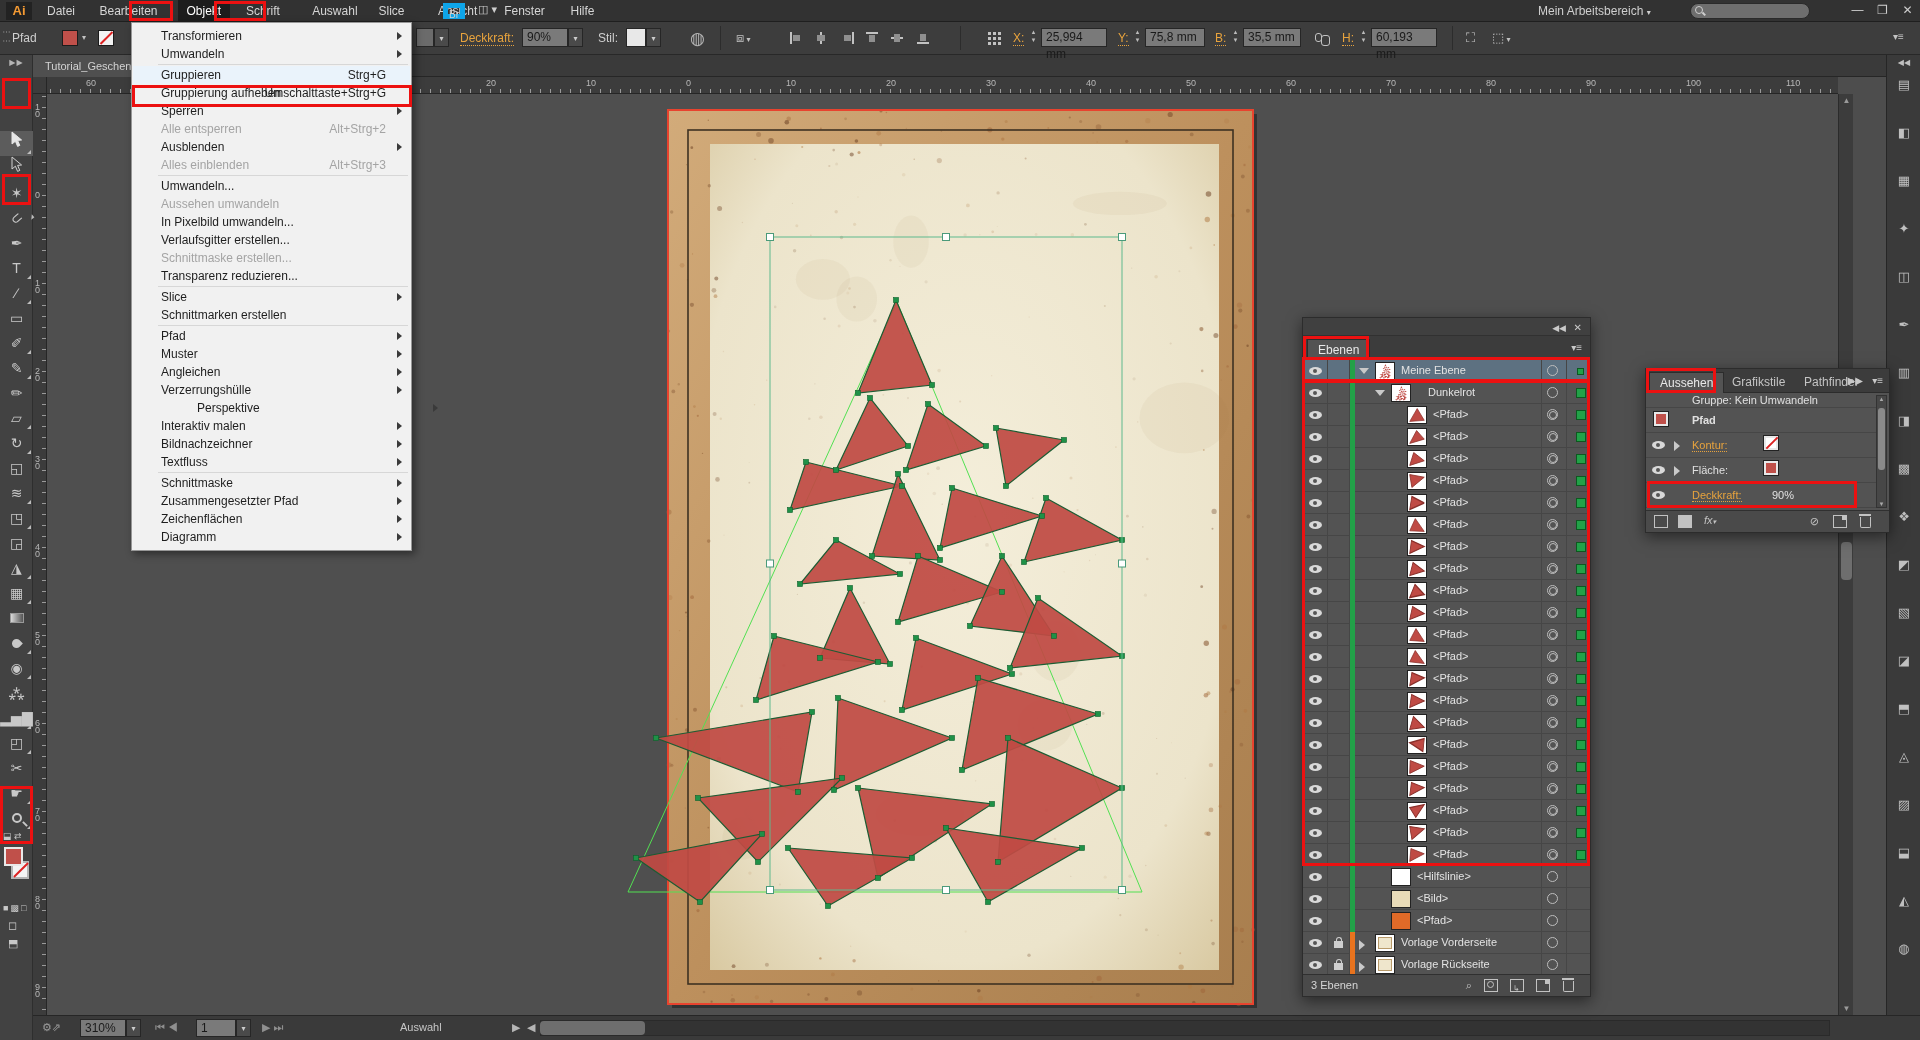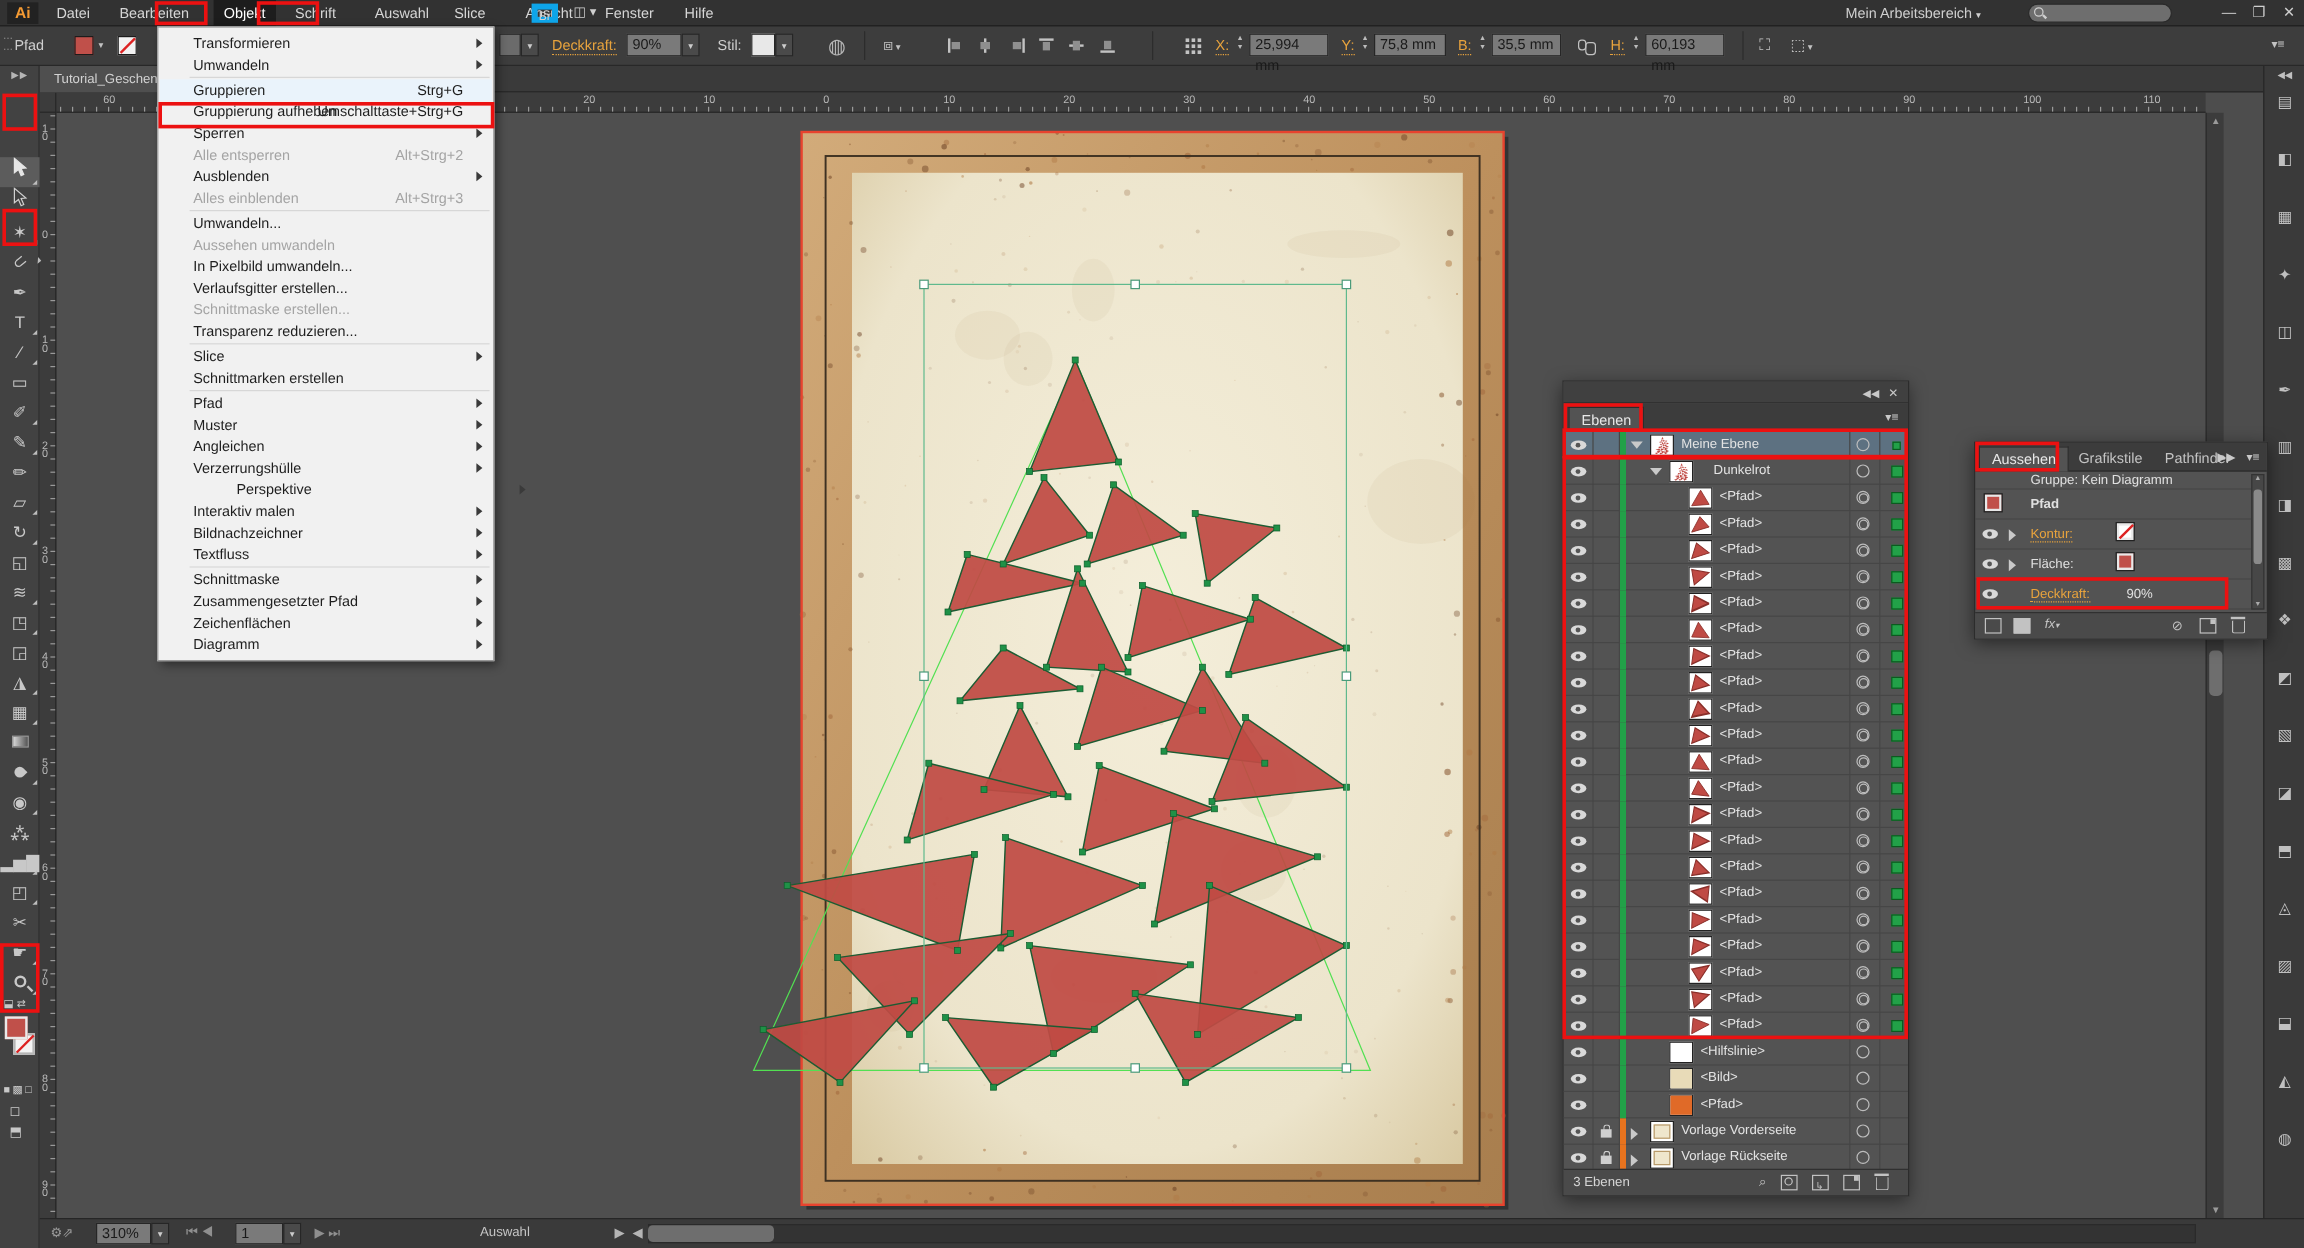--- a/index.html
+++ b/index.html
@@ -1584,21 +1584,21 @@
 <div class="panel" id="appearance-panel" style="left:1645px;top:368px;width:245px;height:165px;z-index:75">
   <div class="tabbar" style="top:0">
     <div class="tab active" style="left:3px">Aussehen</div>
     <div class="tab" style="left:76px">Grafikstile</div>
     <div class="tab" style="left:148px">Pathfinder</div>
     <span class="pmenu-ico" style="right:26px">▶▶</span>
     <span class="pmenu-ico" style="right:6px">▾≡</span>
   </div>
   <div style="position:absolute;left:0;top:24px;width:233px">
     <div class="arow" style="top:0;height:15px;overflow:hidden">
-      <span style="position:absolute;left:46px;top:1px">Gruppe: Kein Diagramm</span>
+      <span style="position:absolute;left:46px;top:1px">Gruppe: Kein Umwandeln</span>
     </div>
     <div class="arow" style="top:15px">
       <span class="red-sw" style="position:absolute;left:8px;top:4px"></span>
       <span style="position:absolute;left:46px;top:6px;font-weight:bold">Pfad</span>
     </div>
     <div class="arow" style="top:40px">
       <span class="eye" style="top:8px"></span>
       <span class="disc right" style="left:28px;top:8px"></span>
       <span class="alink" style="position:absolute;left:46px;top:6px">Kontur:</span>
       <span class="none-sw" style="position:absolute;left:118px;top:3px"></span>

